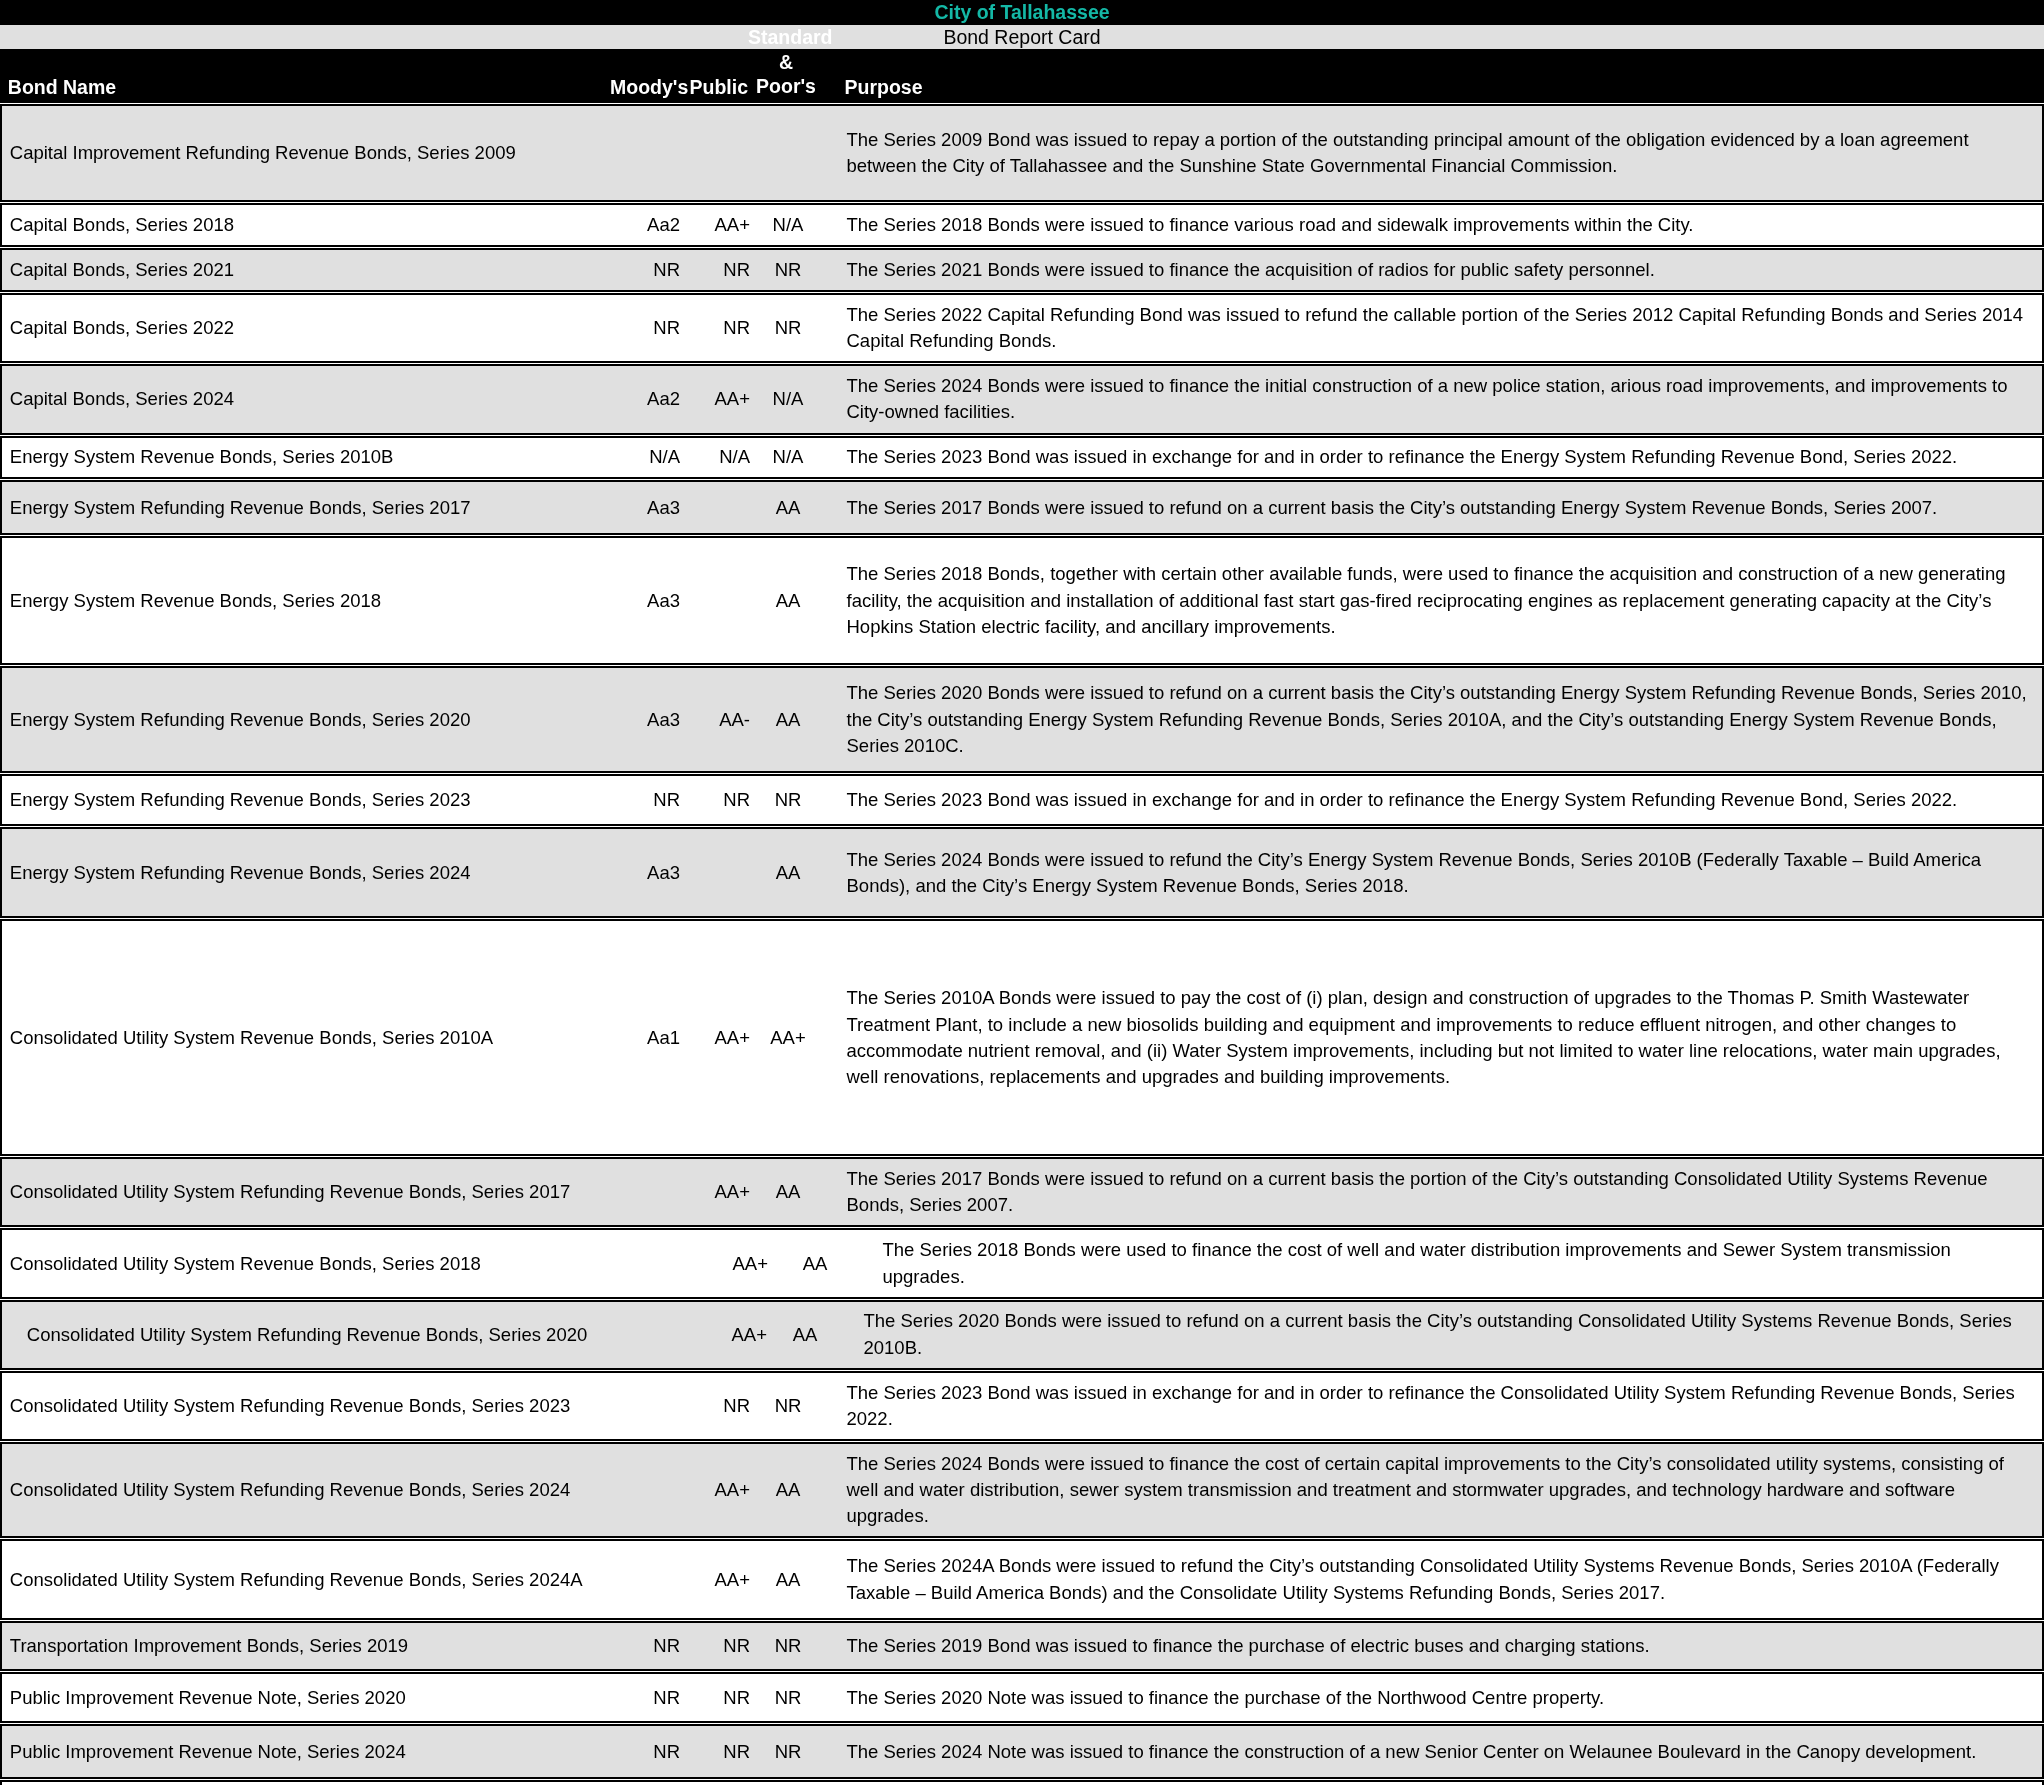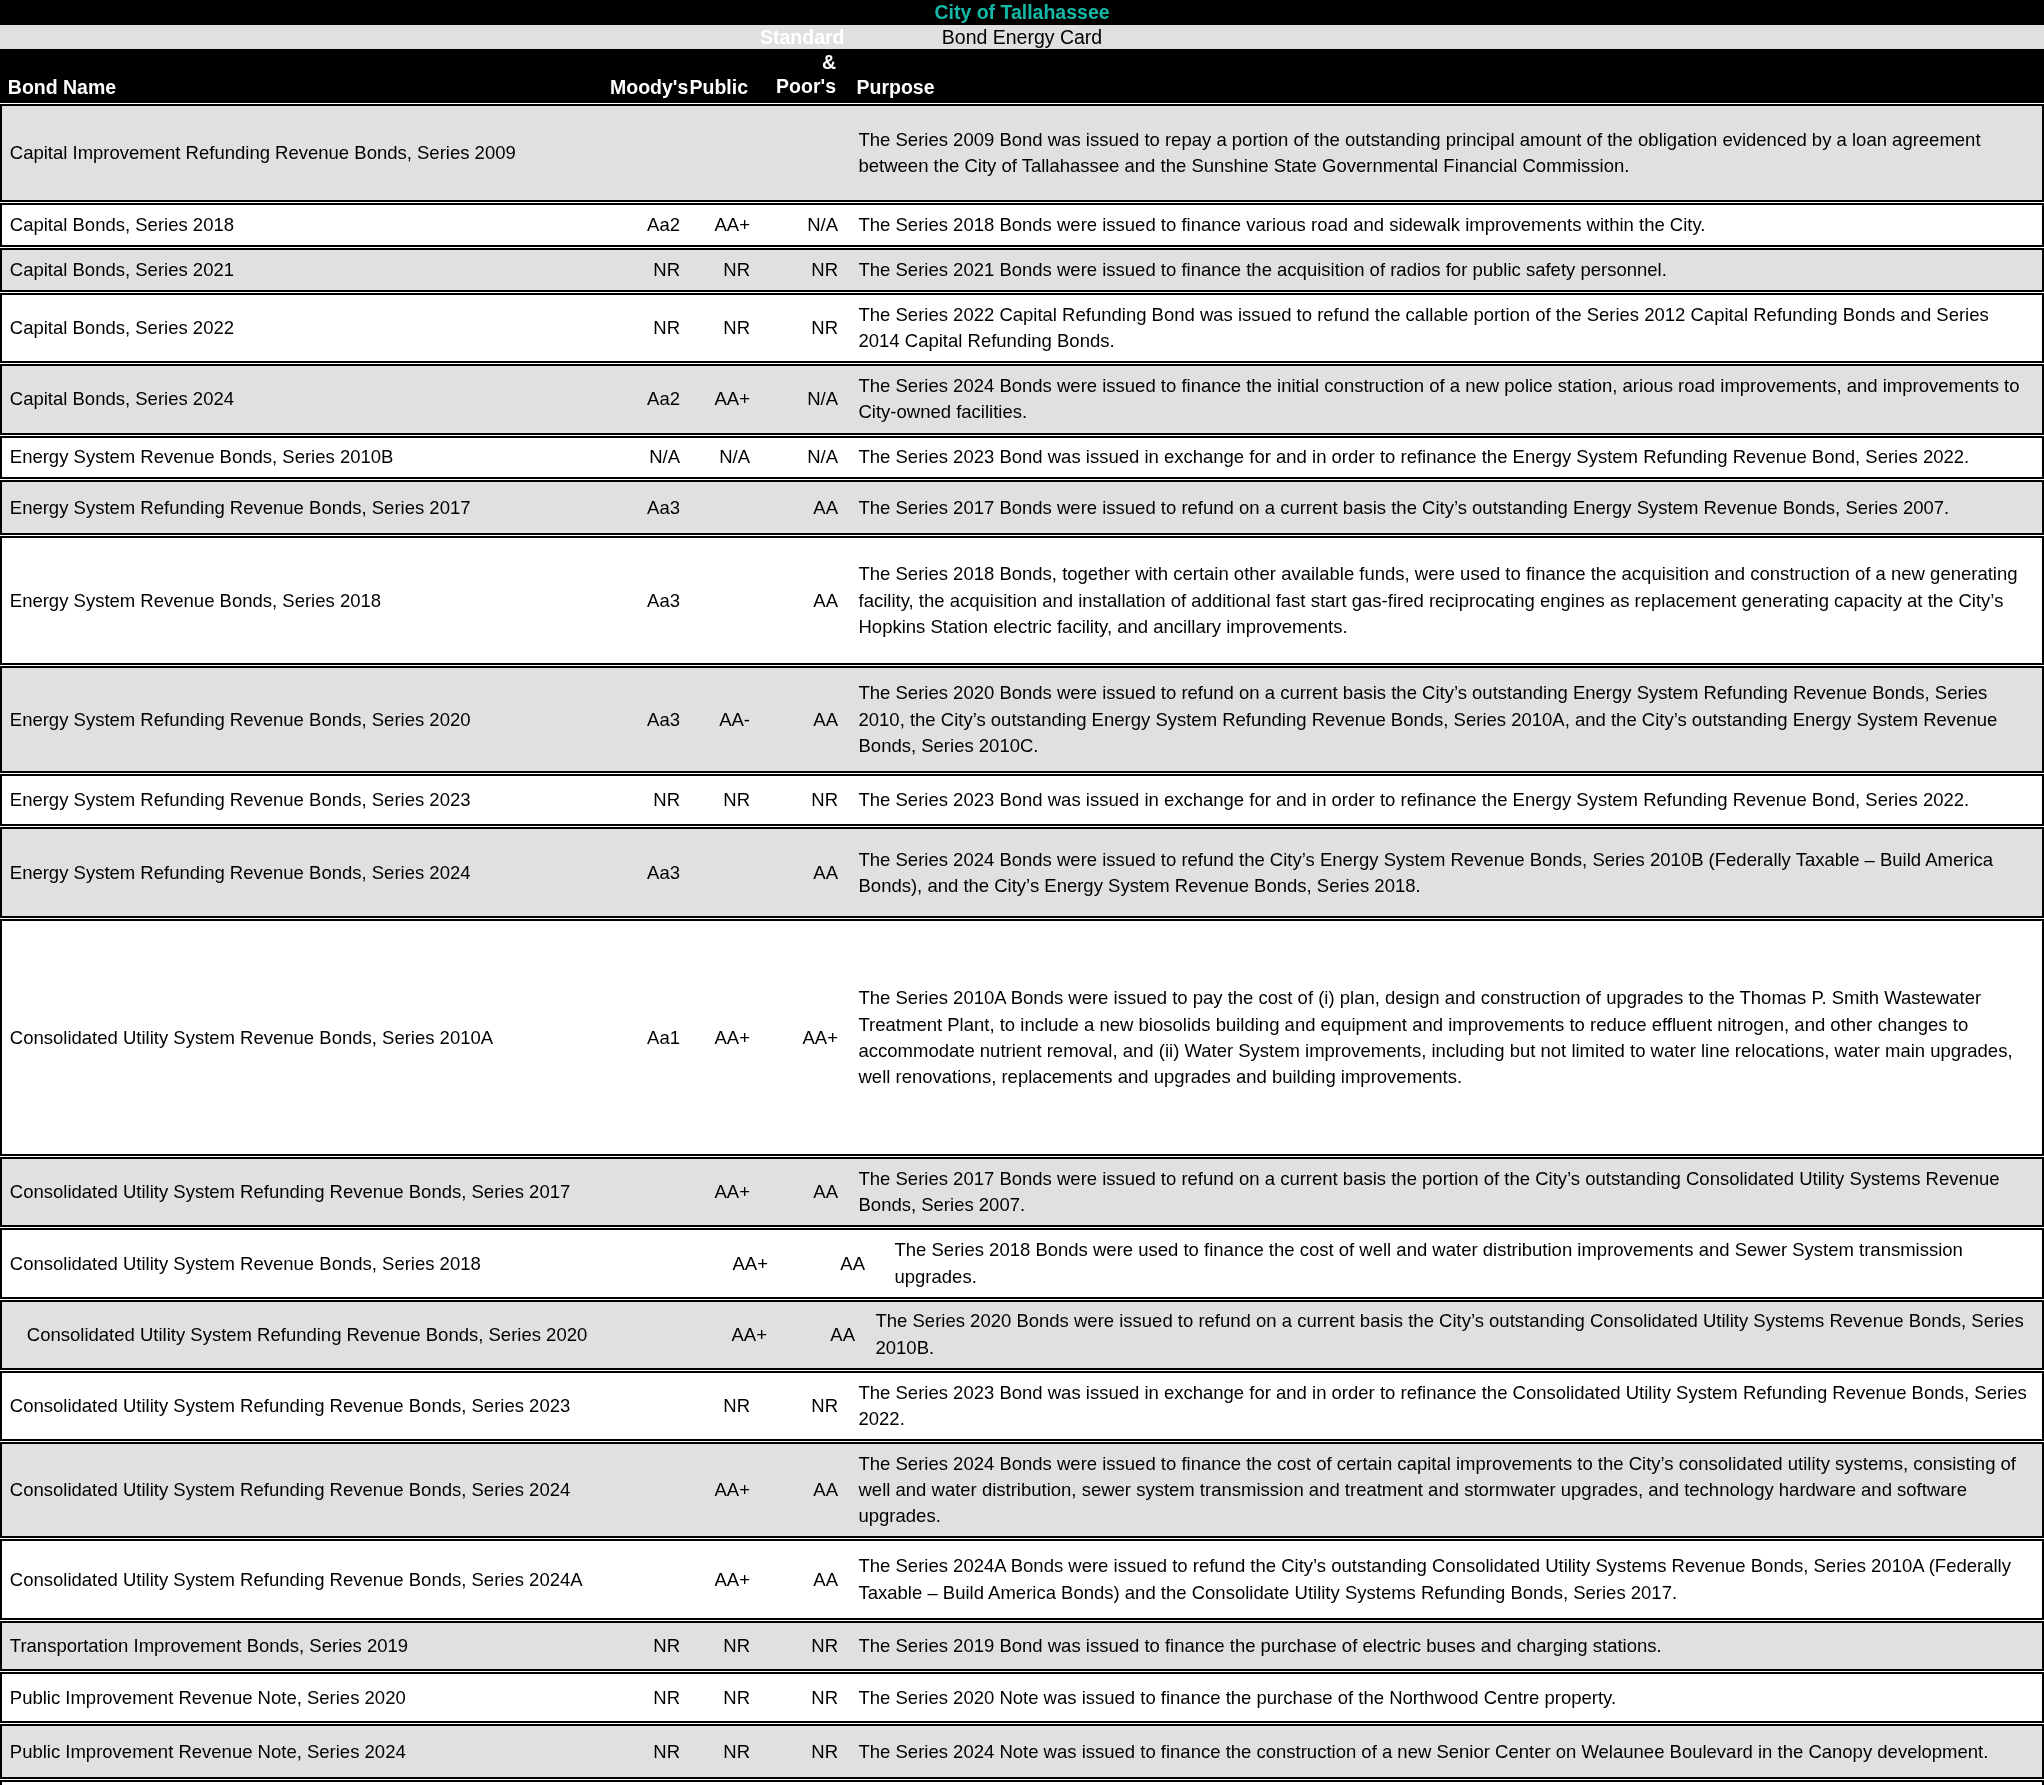--- a/index.html
+++ b/index.html
@@ -22,21 +22,21 @@
   .header-row{
     background:#000;color:#fff;
     font-weight:bold;font-size:19.5px;
     display:flex;align-items:flex-end;
     height:54px;box-sizing:border-box;
     padding-bottom:4.9px;
   }
   .c-name{width:610px;padding-left:7.8px;box-sizing:border-box;}
   .c-moodys{width:68px;text-align:right;}
   .c-fitch{width:70px;text-align:right;}
-  .c-sp{width:76px;text-align:right;margin-left:12px;}
+  .c-sp{width:76px;text-align:center;}
   .c-purpose{flex:1;padding-left:20.5px;padding-right:9.8px;box-sizing:border-box;}
   .sp-stack div{line-height:1.25;}
   #rows .row{
     display:flex;align-items:center;
     border:2px solid #000;
     margin-top:1px;
     box-sizing:border-box;
     background:#fff;
     font-size:18.5px;
   }
@@ -47,21 +47,21 @@
   #rows .row:last-child .c-purpose{
     align-self:flex-end;
     padding-bottom:2px;
   }
 </style>
 </head>
 <body>
 
 <div>
   <div class="band-title">City of Tallahassee</div>
-  <div class="band-subtitle">Bond Energy Card</div>
+  <div class="band-subtitle">Bond Report Card</div>
 
   <div class="header-row">
     <div class="c-name">Bond Name</div>
     <div class="c-moodys">Moody's</div>
     <div class="c-fitch">Public</div>
     <div class="c-sp sp-stack">
       <div>Standard</div>
       <div>&amp; Poor's</div>
     </div>
     <div class="c-purpose">Purpose</div>

